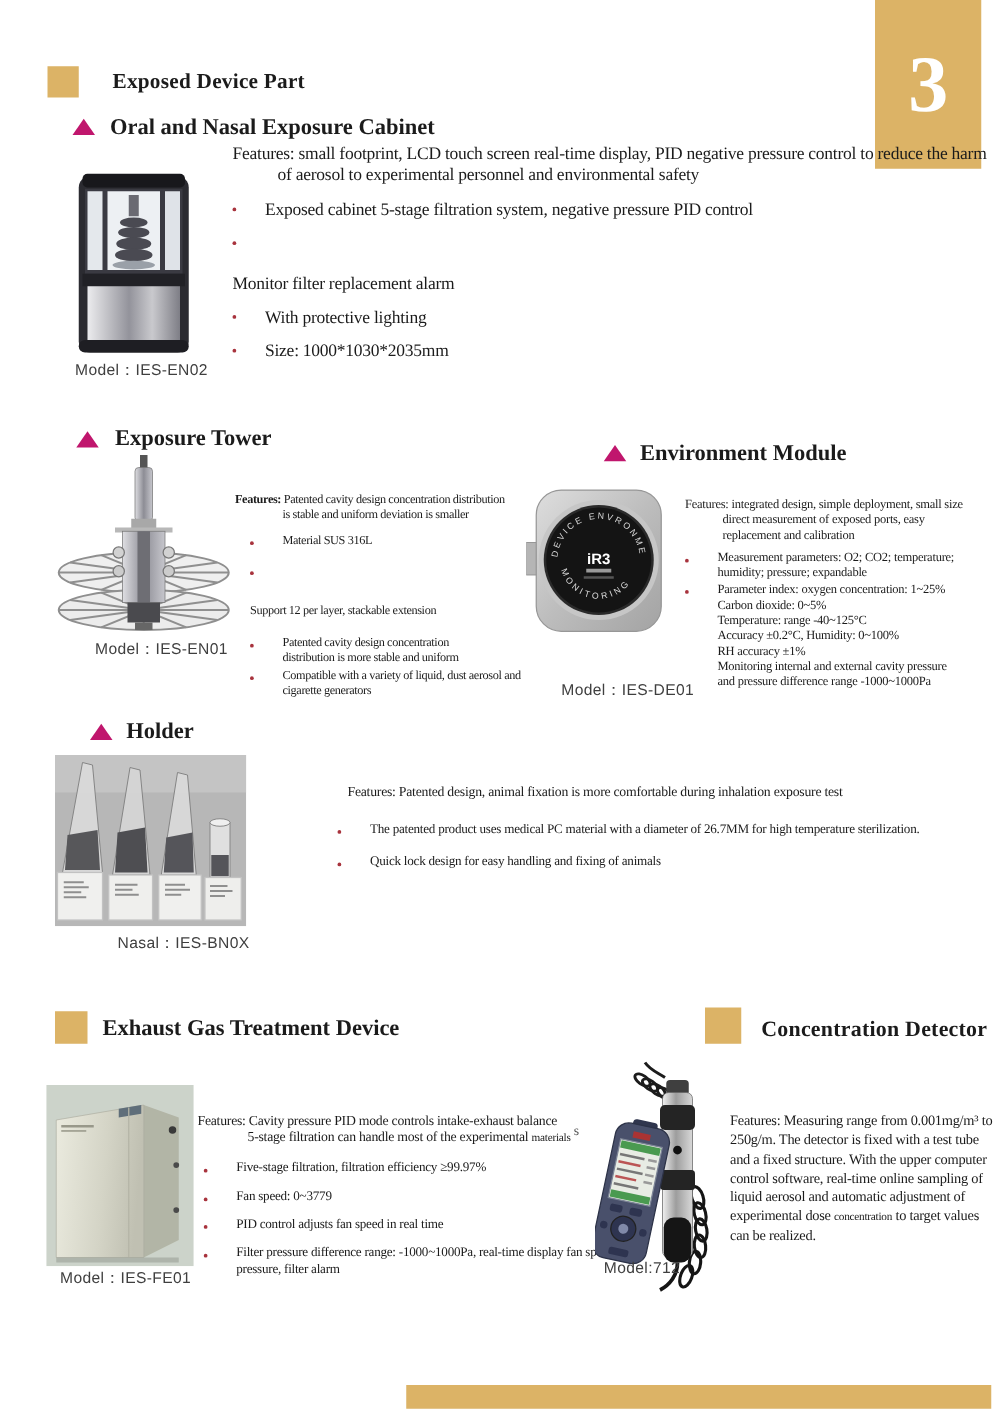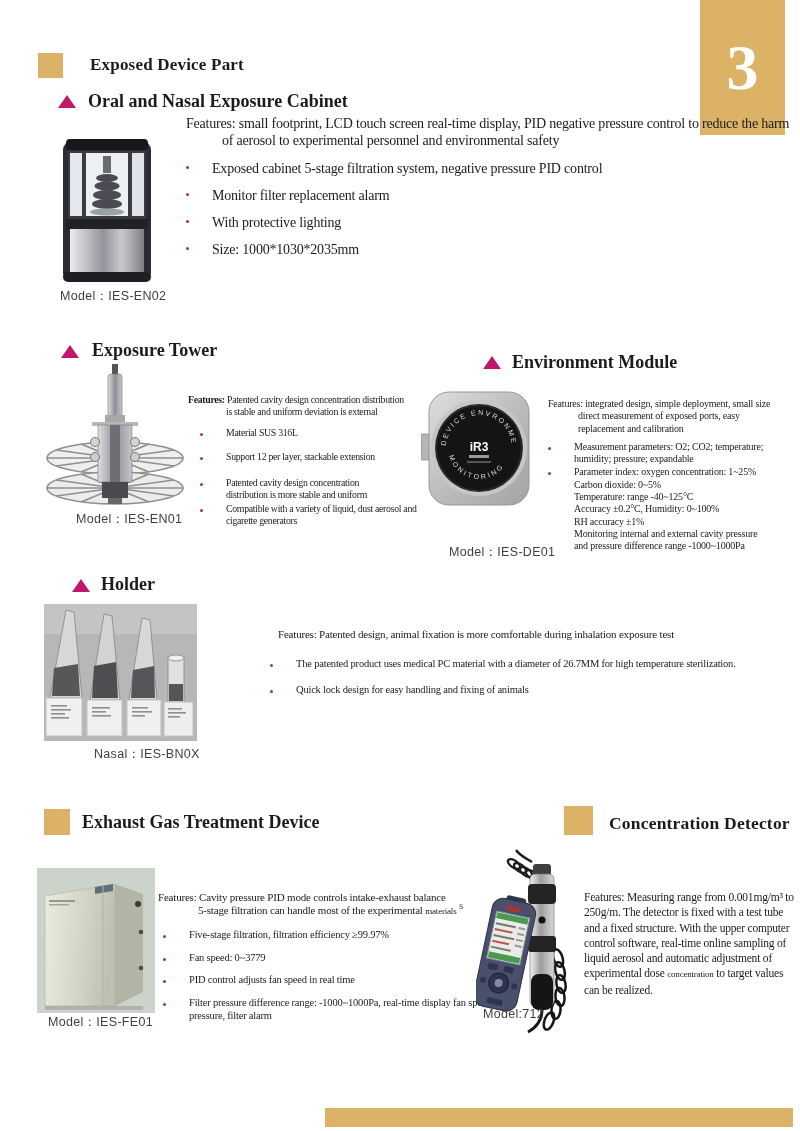--- a/index.html
+++ b/index.html
@@ -66,21 +66,21 @@
   <div class="abs model" style="left:60px;top:288px;">Model：IES-EN02</div>
 
   <div class="abs feat" style="left:186px;top:115px;width:512px;font-size:14px;">
     <div class="nw">Features: small footprint, LCD touch screen real-time display, PID negative pressure control to reduce the harm</div>
     <div class="nw" style="margin-left:36px;">of aerosol to experimental personnel and environmental safety</div>
     <div style="margin-top:11px;">
       <div class="brow" style="margin-bottom:10px;">
           <span class="dot"></span>
           <span class="nw">Exposed cabinet 5-stage filtration system, negative pressure PID control</span>
         </div>
-      <div class="brow" style="margin-bottom:10px;">
+      <div class="brow" style="margin-bottom:10px;flex-direction:column;">
           <span class="dot"></span>
           <span class="nw">Monitor filter replacement alarm</span>
         </div>
       <div class="brow" style="margin-bottom:10px;">
           <span class="dot"></span>
           <span class="nw">With protective lighting</span>
         </div>
       <div class="brow">
           <span class="dot"></span>
           <span class="nw">Size: 1000*1030*2035mm</span>
@@ -139,27 +139,27 @@
       <circle cx="93" cy="80" r="4.5" fill="#d2d2d2" stroke="#777"></circle>
     <circle cx="53" cy="95" r="4.5" fill="#cccccc" stroke="#777"></circle>
       <circle cx="93" cy="95" r="4.5" fill="#cccccc" stroke="#777"></circle>
     <rect x="60" y="120" width="26" height="16" fill="#4a4a4e"></rect>
     <rect x="66" y="136" width="14" height="6" fill="#666"></rect>
   </svg>
   <div class="abs model" style="left:76px;top:511px;">Model：IES-EN01</div>
 
   <div class="abs feat" style="left:188px;top:394px;width:232px;font-size:9.8px;letter-spacing:-0.3px;">
     <div class="nw"><b>Features:</b> <span>Patented cavity design concentration distribution</span></div>
-    <div class="nw" style="margin-left:38px;">is stable and uniform deviation is external</div>
+    <div class="nw" style="margin-left:38px;">is stable and uniform deviation is smaller</div>
     <div style="margin-top:9px;margin-left:12px;">
       <div class="brow" style="margin-bottom:12px;">
           <span class="dot"></span>
           <span style="width:195px;">Material SUS 316L</span>
         </div>
-      <div class="brow" style="margin-bottom:14px;">
+      <div class="brow" style="margin-bottom:14px;flex-direction:column;">
           <span class="dot"></span>
           <span style="width:195px;">Support 12 per layer, stackable extension</span>
         </div>
       <div class="brow" style="margin-bottom:2px;">
           <span class="dot"></span>
           <span style="width:172px;">Patented cavity design concentration distribution is more stable and uniform</span>
         </div>
       <div class="brow">
           <span class="dot"></span>
           <span style="width:200px;">Compatible with a variety of liquid, dust aerosol and cigarette generators</span>

